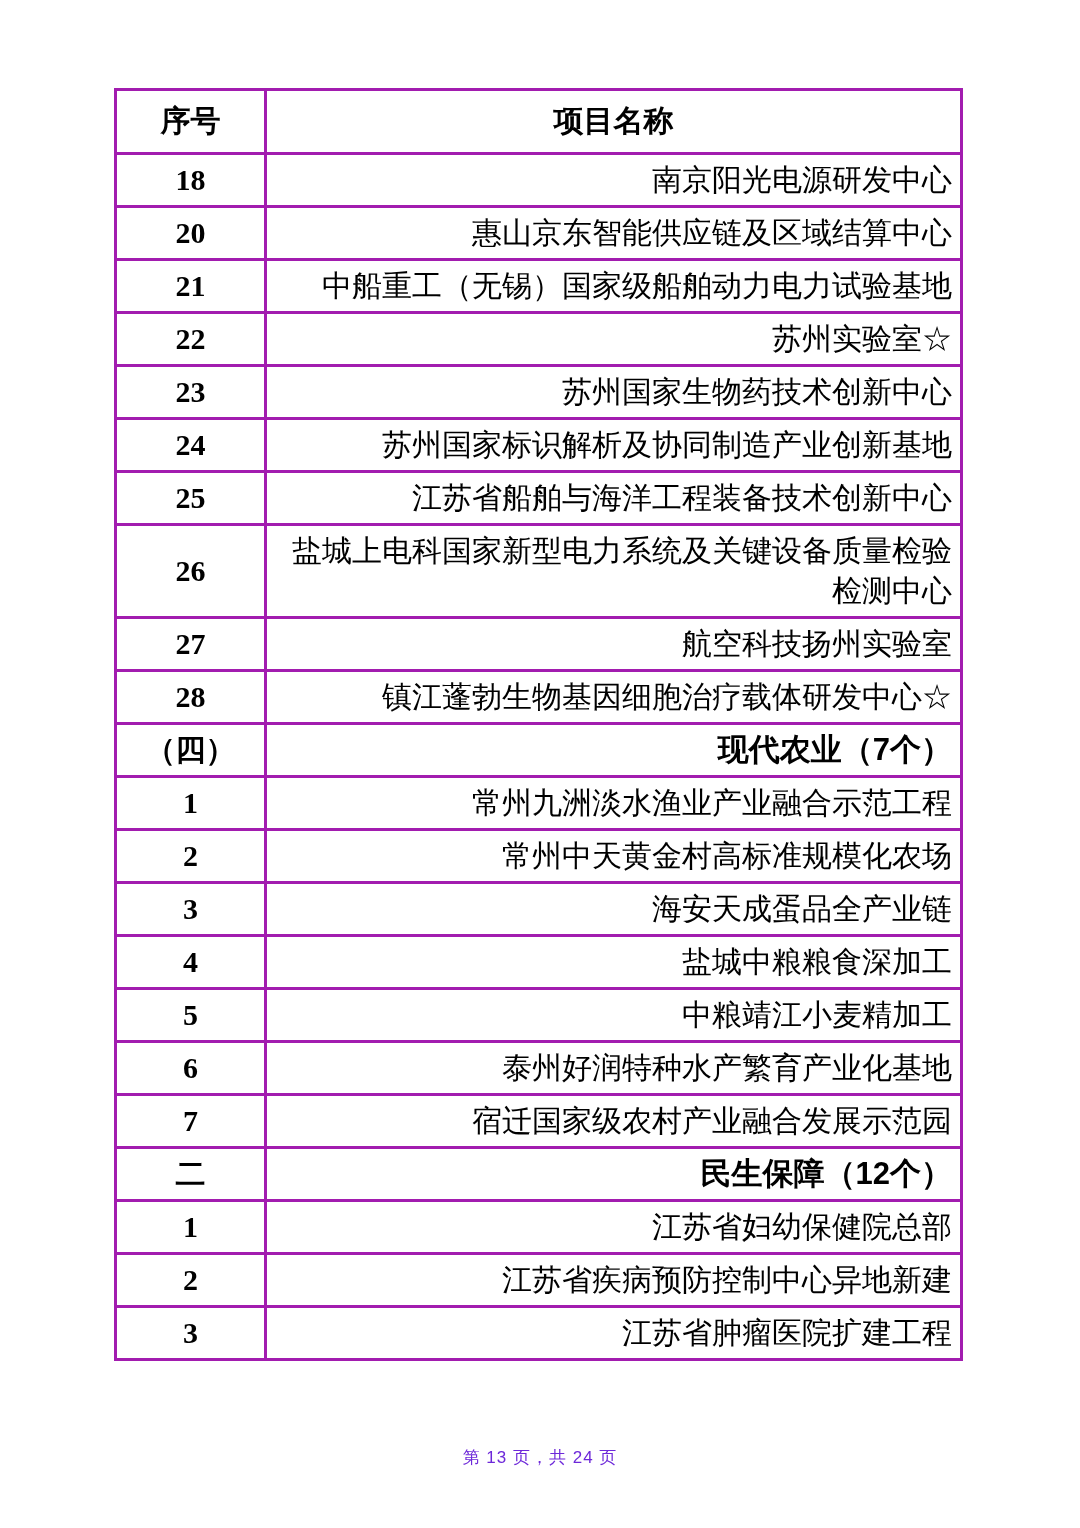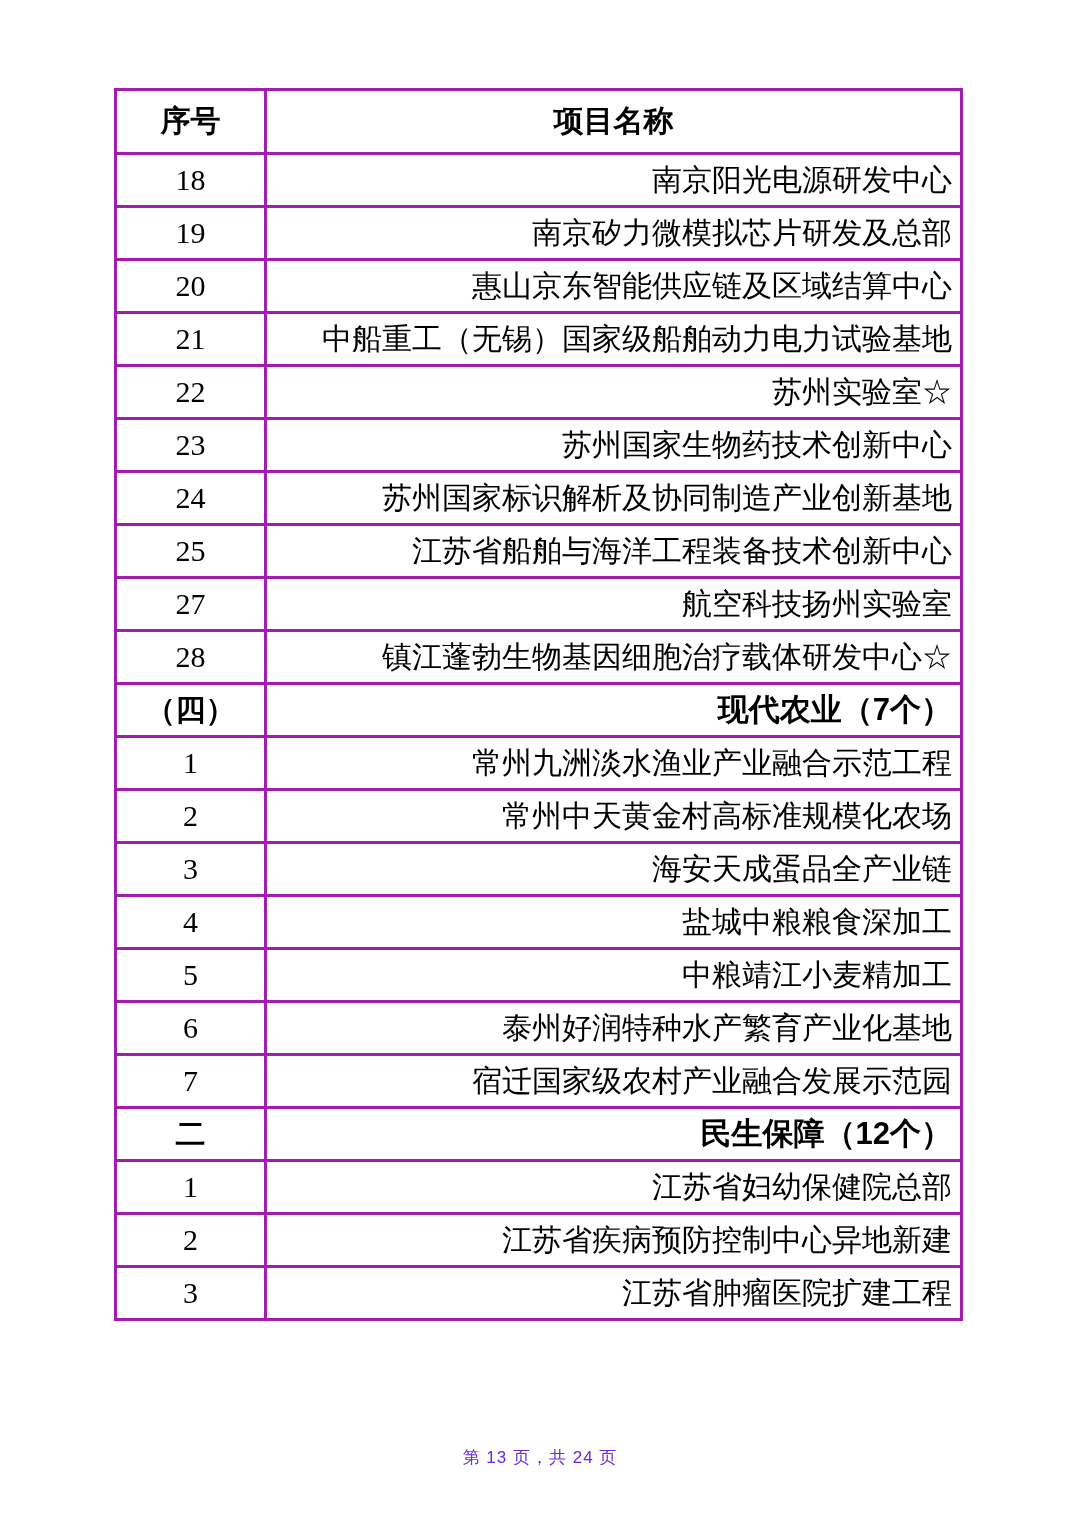--- a/index.html
+++ b/index.html
@@ -36,20 +36,21 @@
     font-weight: bold;
     font-family: "Liberation Sans", "DejaVu Sans", sans-serif;
     text-align: center;
     padding: 0;
   }
   col.col-num { width: 150px; }
   td.num {
     text-align: center;
     font-size: 30px;
     padding: 0;
+    font-weight: bold;
   }
   td.name {
     font-size: 30px;
     padding: 4px 8px 4px 10px;
     line-height: 1.32;
     text-align: right;
   }
   tr.row td { height: 53px; }
   tr.tall td { height: 93px; }
   tr.section td {
@@ -82,24 +83,20 @@
       <th>序号</th>
       <th>项目名称</th>
     </tr>
   </thead>
   <tbody>
   <tr class="row">
     <td class="num">18</td>
     <td class="name">南京阳光电源研发中心</td>
   </tr>
 
-  <tr class="row">
-    <td class="num">19</td>
-    <td class="name">南京矽力微模拟芯片研发及总部</td>
-  </tr>
 
   <tr class="row">
     <td class="num">20</td>
     <td class="name">惠山京东智能供应链及区域结算中心</td>
   </tr>
 
   <tr class="row">
     <td class="num">21</td>
     <td class="name">中船重工（无锡）国家级船舶动力电力试验基地</td>
   </tr>
@@ -117,20 +114,24 @@
   <tr class="row">
     <td class="num">24</td>
     <td class="name">苏州国家标识解析及协同制造产业创新基地</td>
   </tr>
 
   <tr class="row">
     <td class="num">25</td>
     <td class="name">江苏省船舶与海洋工程装备技术创新中心</td>
   </tr>
 
+  <tr class="row tall">
+    <td class="num">26</td>
+    <td class="name">盐城上电科国家新型电力系统及关键设备质量检验检测中心</td>
+  </tr>
 
   <tr class="row">
     <td class="num">27</td>
     <td class="name">航空科技扬州实验室</td>
   </tr>
 
   <tr class="row">
     <td class="num">28</td>
     <td class="name">镇江蓬勃生物基因细胞治疗载体研发中心☆</td>
   </tr>

